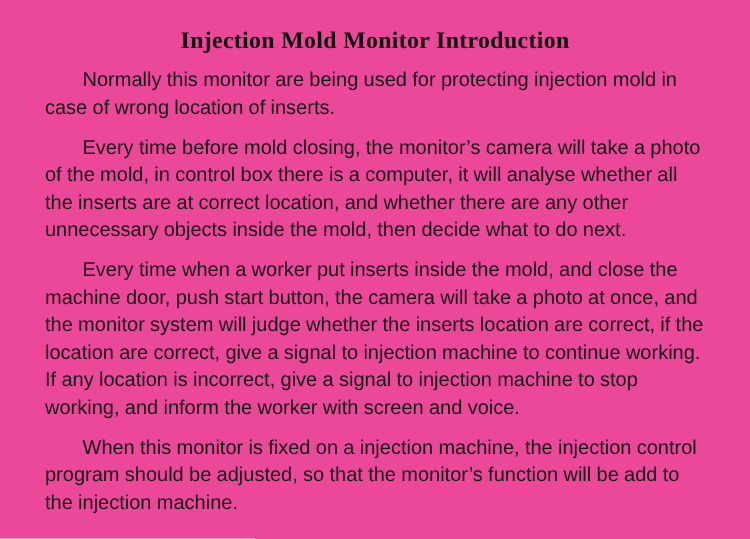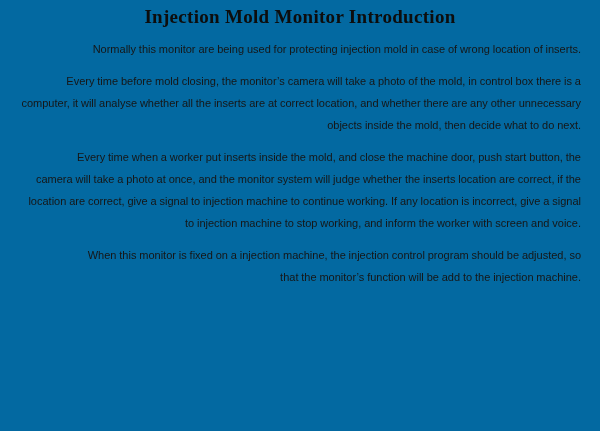--- a/index.html
+++ b/index.html
@@ -12,52 +12,51 @@
     height: 431px;
     overflow: hidden;
     font-family: "Liberation Sans", sans-serif;
     color: #1a1a1a;
     -webkit-font-smoothing: antialiased;
   }
   .page {
     position: relative;
     width: 600px;
     height: 431px;
-    background: #0369a1;
+    background: #ec4899;
     box-sizing: border-box;
-    padding: 0;
+    padding: 16px;
   }
   .doc-title {
     font-family: "Liberation Serif", serif;
     font-weight: bold;
     font-size: 19px;
     line-height: 24px;
     text-align: center;
     color: #0d0d0d;
     margin: 0;
     padding: 5px 20px 0 20px;
     letter-spacing: 0.3px;
   }
   .body-block {
     padding: 0 19px 0 20px;
     margin-top: 9px;
   }
   p.para {
     margin: 0 0 10px 0;
     font-family: "Liberation Sans", sans-serif;
-    font-size: 11px;
+    font-size: 16px;
     line-height: 22px;
     color: #161616;
     text-indent: 30px;
-    text-align: right;
+    text-align: left;
     word-spacing: -0.2px;
   }
   p.para:last-child {
     margin-bottom: 0;
-    margin-left: 20px;
   }
 </style>
 </head>
 <body>
 
 <div class="page">
 
   <h1 class="doc-title">Injection Mold Monitor Introduction</h1>
 
   <div class="body-block">

